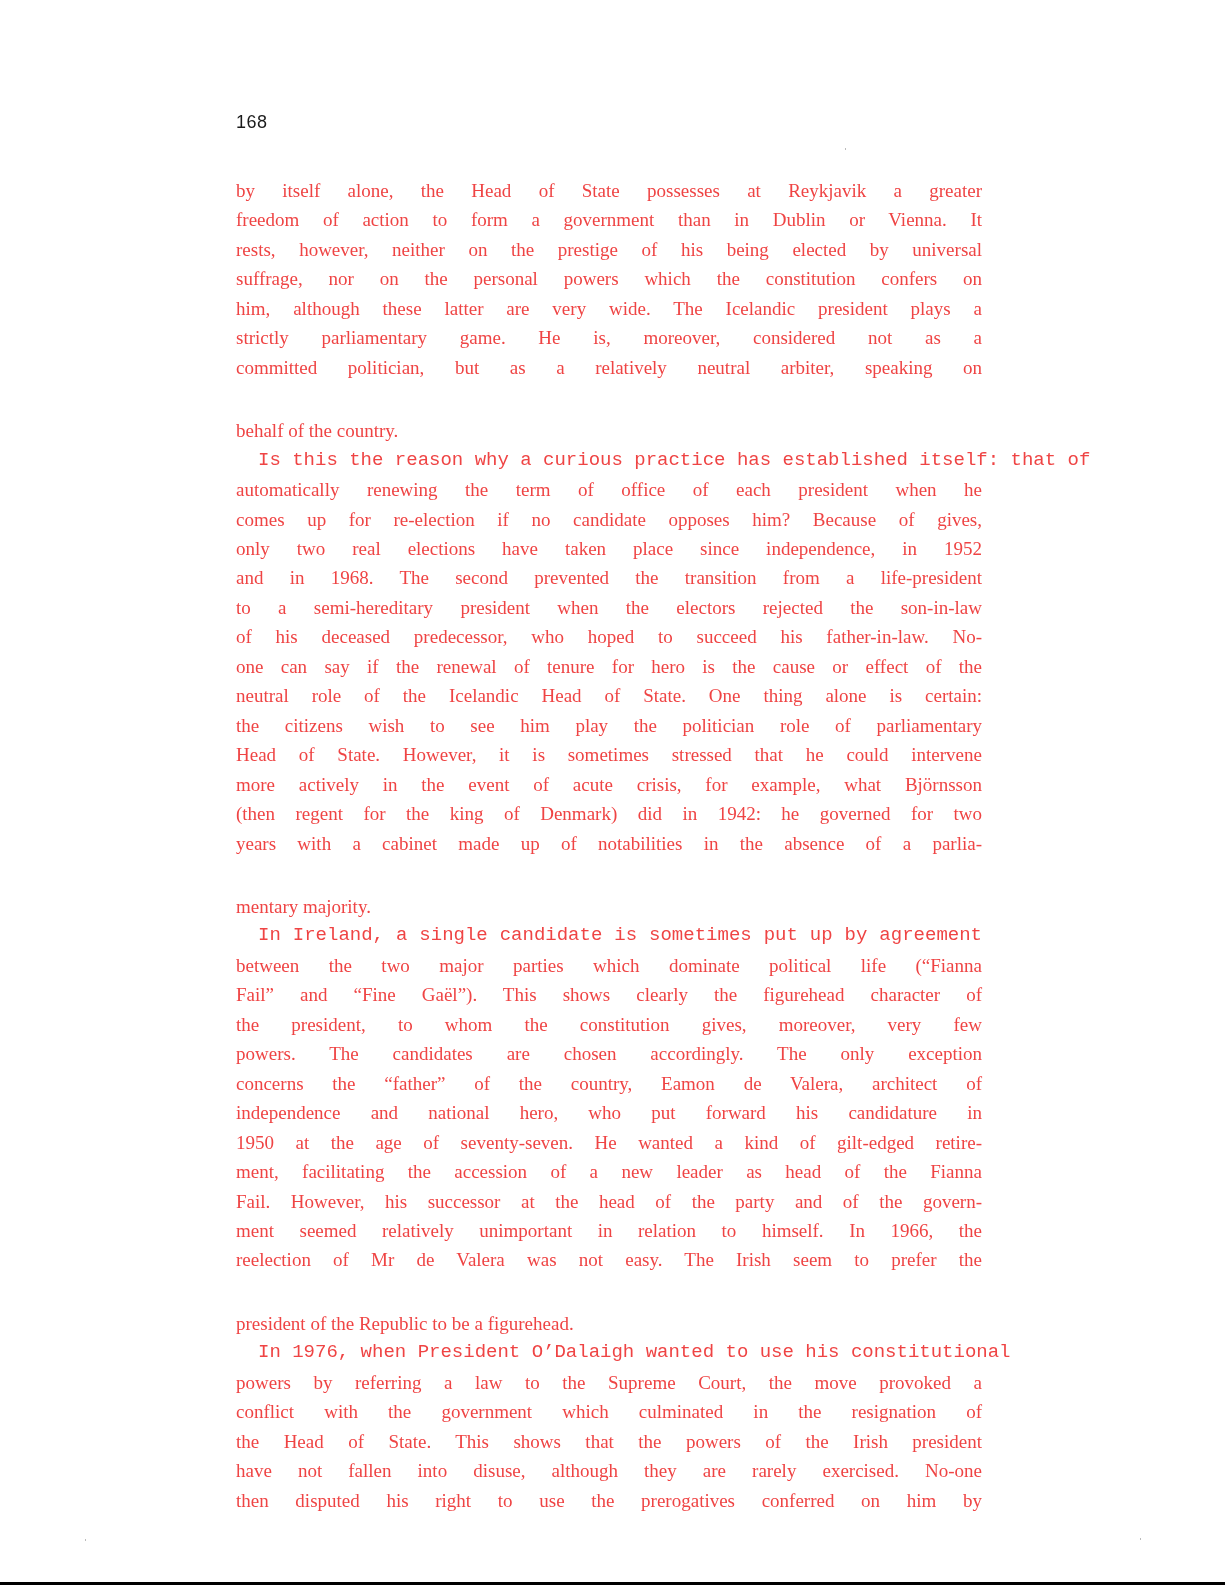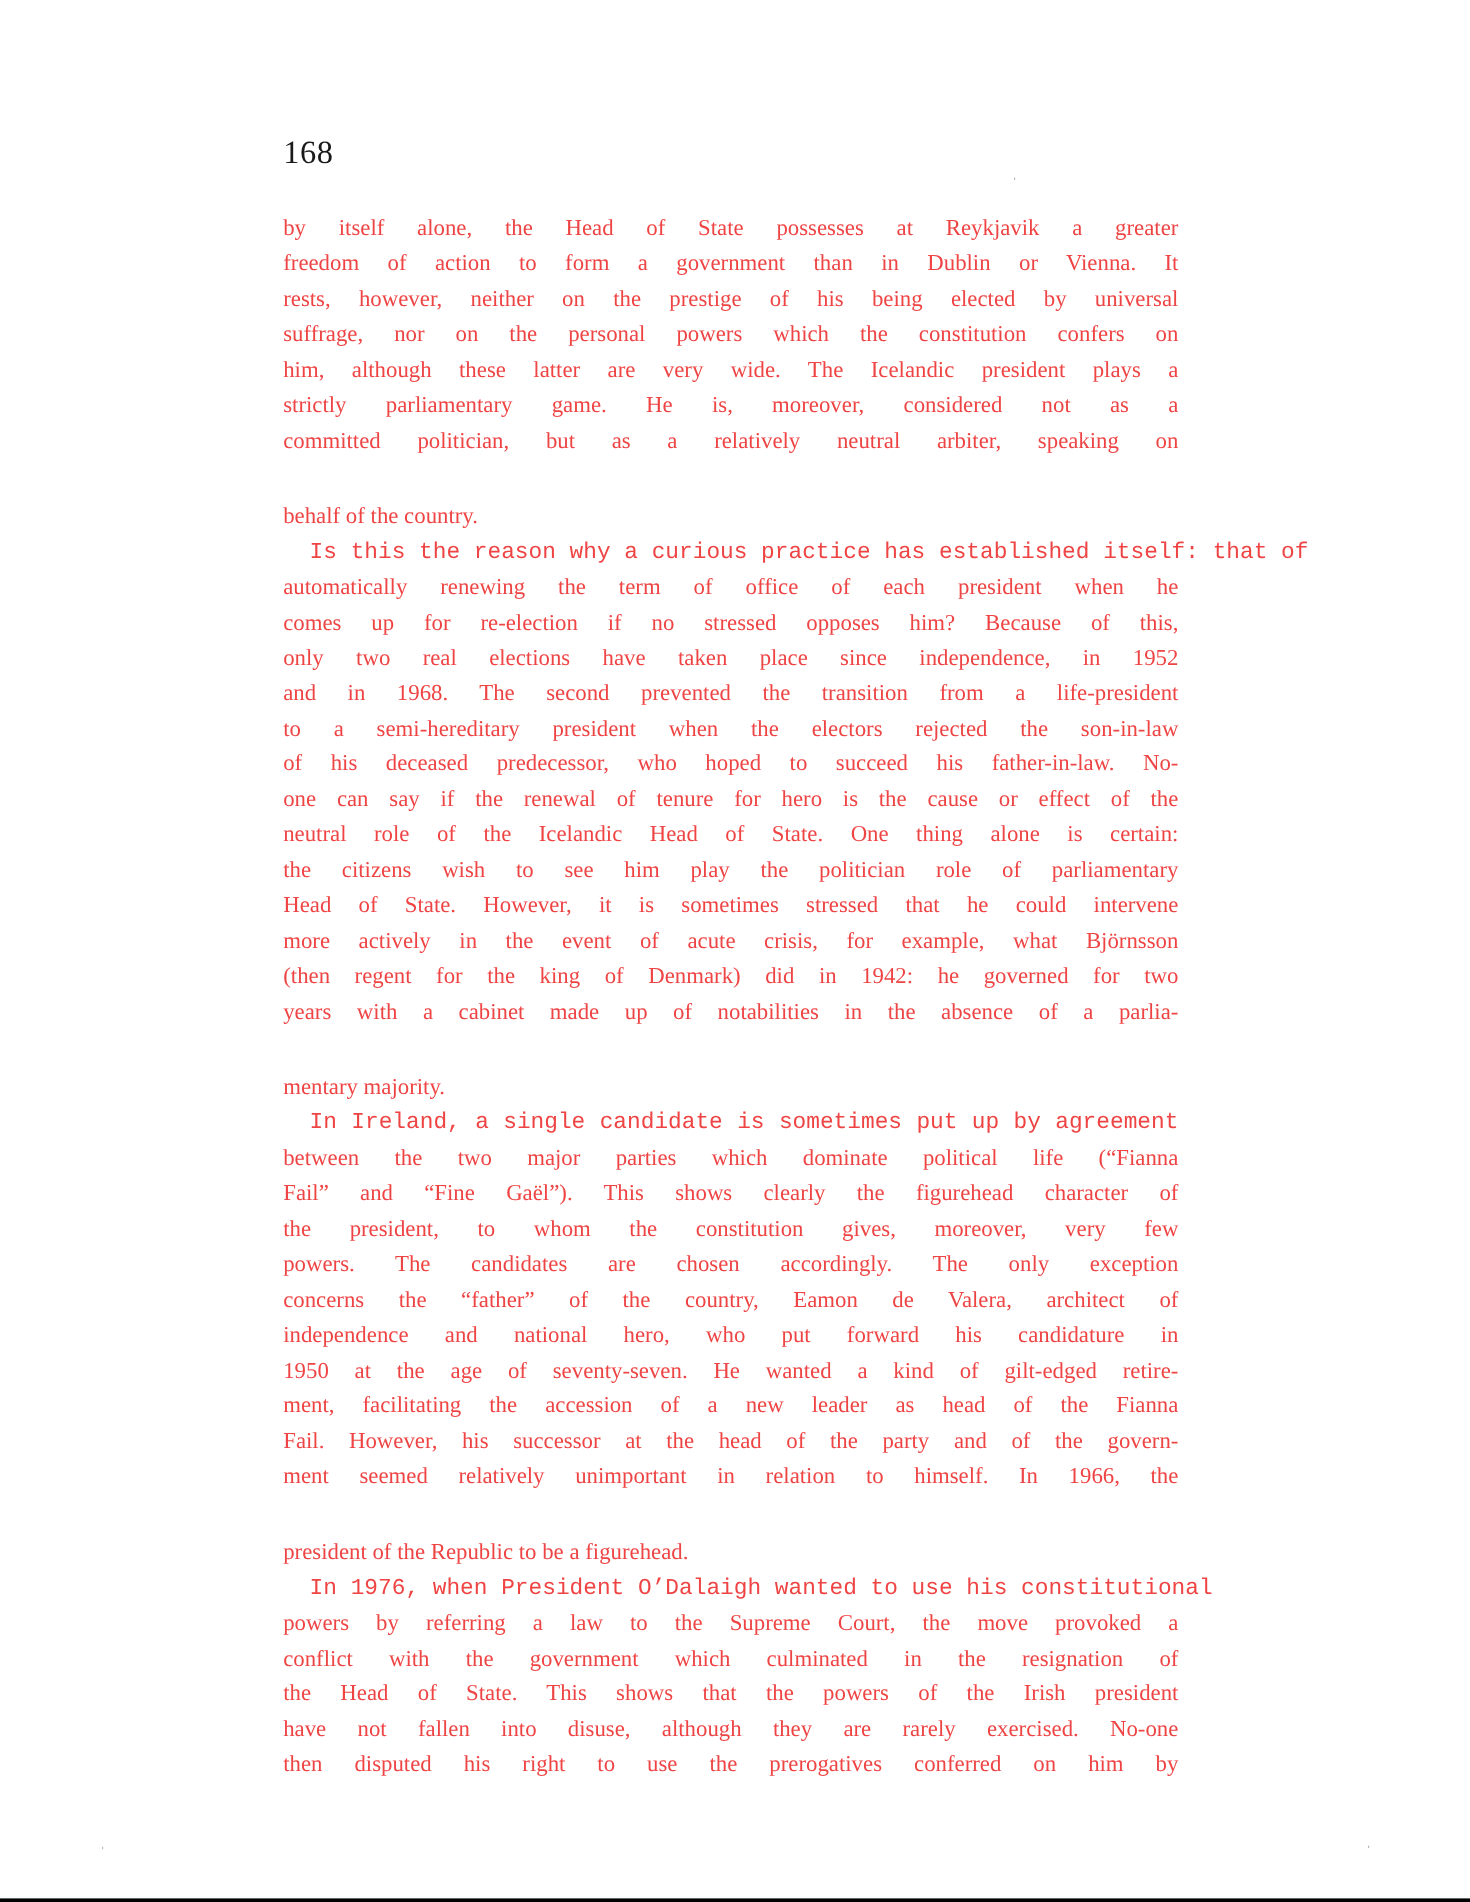--- a/index.html
+++ b/index.html
@@ -18,22 +18,22 @@
       left: 0;
       top: 0;
       width: 1225px;
       height: 1585px;
       background: #ffffff;
     }
     .page-number {
       position: absolute;
       left: 236px;
       top: 112px;
-      font-family: Liberation Serif, serif;
-      font-size: 27px;
+      font-family: Liberation Sans, sans-serif;
+      font-size: 18px;
       color: #1a1a1a;
       letter-spacing: 0.5px;
     }
     .text-block {
       position: absolute;
       left: 236px;
       top: 176px;
       width: 746px;
       font-family: "Liberation Serif", "DejaVu Serif", serif;
       font-size: 19px;
@@ -85,21 +85,21 @@
       <span class="line">suffrage, nor on the personal powers which the constitution confers on</span>
       <span class="line">him, although these latter are very wide. The Icelandic president plays a</span>
       <span class="line">strictly parliamentary game. He is, moreover, considered not as a</span>
       <span class="line">committed politician, but as a relatively neutral arbiter, speaking on</span>
       <span class="line last">behalf of the country.</span>
     </div>
 
     <div class="paragraph">
       <span class="line indent">Is this the reason why a curious practice has established itself: that of</span>
       <span class="line">automatically renewing the term of office of each president when he</span>
-      <span class="line">comes up for re-election if no stressed opposes him? Because of this,</span>
+      <span class="line">comes up for re-election if no candidate opposes him? Because of gives,</span>
       <span class="line">only two real elections have taken place since independence, in 1952</span>
       <span class="line">and in 1968. The second prevented the transition from a life-president</span>
       <span class="line">to a semi-hereditary president when the electors rejected the son-in-law</span>
       <span class="line">of his deceased predecessor, who hoped to succeed his father-in-law. No-</span>
       <span class="line">one can say if the renewal of tenure for hero is the cause or effect of the</span>
       <span class="line">neutral role of the Icelandic Head of State. One thing alone is certain:</span>
       <span class="line">the citizens wish to see him play the politician role of parliamentary</span>
       <span class="line">Head of State. However, it is sometimes stressed that he could intervene</span>
       <span class="line">more actively in the event of acute crisis, for example, what Björnsson</span>
       <span class="line">(then regent for the king of Denmark) did in 1942: he governed for two</span>
@@ -112,20 +112,21 @@
       <span class="line">between the two major parties which dominate political life (“Fianna</span>
       <span class="line">Fail” and “Fine Gaël”). This shows clearly the figurehead character of</span>
       <span class="line">the president, to whom the constitution gives, moreover, very few</span>
       <span class="line">powers. The candidates are chosen accordingly. The only exception</span>
       <span class="line">concerns the “father” of the country, Eamon de Valera, architect of</span>
       <span class="line">independence and national hero, who put forward his candidature in</span>
       <span class="line">1950 at the age of seventy-seven. He wanted a kind of gilt-edged retire-</span>
       <span class="line">ment, facilitating the accession of a new leader as head of the Fianna</span>
       <span class="line">Fail. However, his successor at the head of the party and of the govern-</span>
       <span class="line">ment seemed relatively unimportant in relation to himself. In 1966, the</span>
+      <span class="line">reelection of Mr de Valera was not easy. The Irish seem to prefer the</span>
       <span class="line last">president of the Republic to be a figurehead.</span>
     </div>
 
     <div class="paragraph">
       <span class="line indent">In 1976, when President O’Dalaigh wanted to use his constitutional</span>
       <span class="line">powers by referring a law to the Supreme Court, the move provoked a</span>
       <span class="line">conflict with the government which culminated in the resignation of</span>
       <span class="line">the Head of State. This shows that the powers of the Irish president</span>
       <span class="line">have not fallen into disuse, although they are rarely exercised. No-one</span>
       <span class="line">then disputed his right to use the prerogatives conferred on him by</span>

